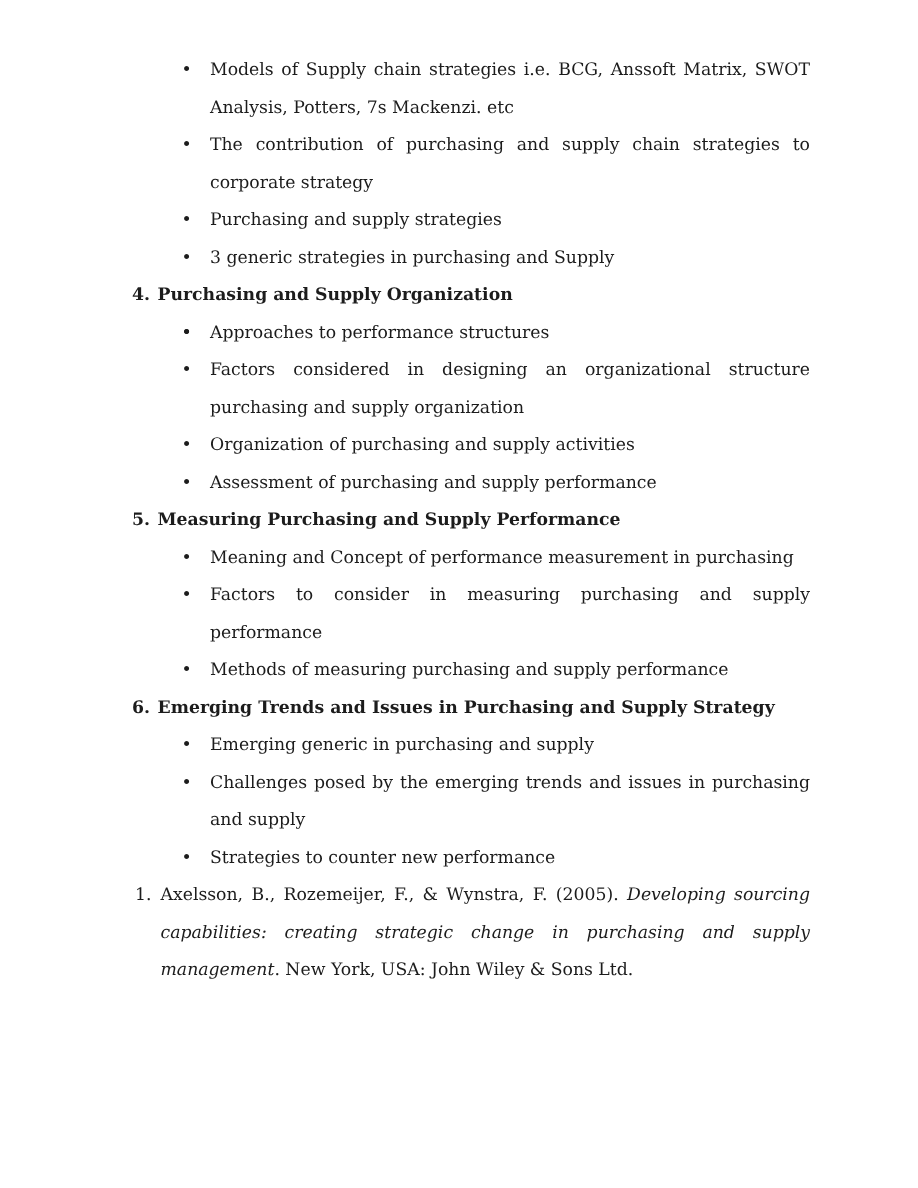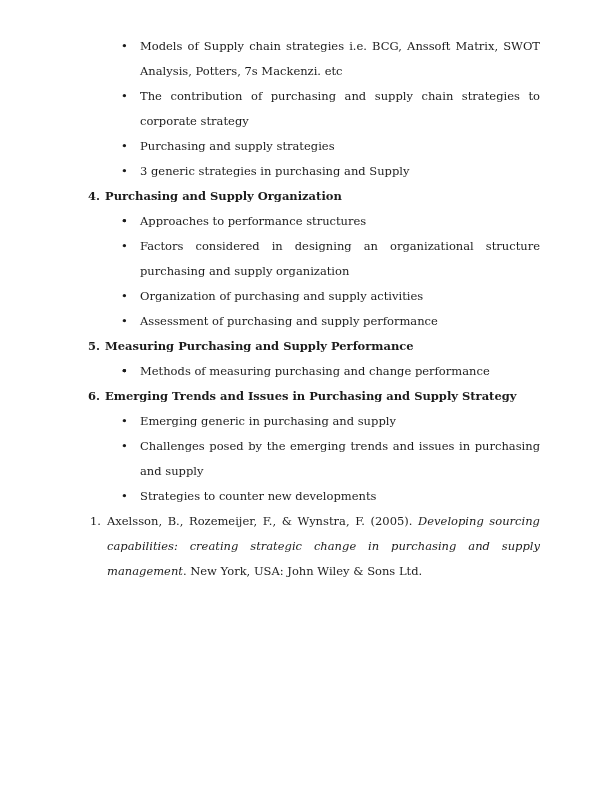--- a/index.html
+++ b/index.html
@@ -94,48 +94,50 @@
   </div>
 
   <div class="section">
     <div class="section-heading">
       <span class="item-number">5.</span>
       <span class="section-title">Measuring Purchasing and Supply Performance</span>
     </div>
     <ul>
       <li class="bullet-item">
         <span class="bullet-icon">•</span>
+        <div class="bullet-text">Meaning and Concept of performance measurement in purchasing</div>
       </li>
       <li class="bullet-item">
         <span class="bullet-icon">•</span>
+        <div class="bullet-text">Factors to consider in measuring purchasing and supply performance</div>
       </li>
       <li class="bullet-item">
         <span class="bullet-icon">•</span>
-        <div class="bullet-text">Methods of measuring purchasing and change performance</div>
+        <div class="bullet-text">Methods of measuring purchasing and supply performance</div>
       </li>
     </ul>
   </div>
 
   <div class="section">
     <div class="section-heading">
       <span class="item-number">6.</span>
       <span class="section-title">Emerging Trends and Issues in Purchasing and Supply Strategy</span>
     </div>
     <ul>
       <li class="bullet-item">
         <span class="bullet-icon">•</span>
         <div class="bullet-text">Emerging generic in purchasing and supply</div>
       </li>
       <li class="bullet-item">
         <span class="bullet-icon">•</span>
         <div class="bullet-text">Challenges posed by the emerging trends and issues in purchasing and supply</div>
       </li>
       <li class="bullet-item">
         <span class="bullet-icon">•</span>
-        <div class="bullet-text">Strategies to counter new developments</div>
+        <div class="bullet-text">Strategies to counter new performance</div>
       </li>
     </ul>
   </div>
 
   <div class="references">
     <ol>
       <li class="ref-item">
         <span class="item-number">1.</span>
         <div class="ref-text"><span>Axelsson, B., Rozemeijer, F., &amp; Wynstra, F. (2005). </span><span class="italic-seg">Developing sourcing capabilities: creating strategic change in purchasing and supply management</span><span>. New York, USA: John Wiley &amp; Sons Ltd.</span></div>
       </li>

